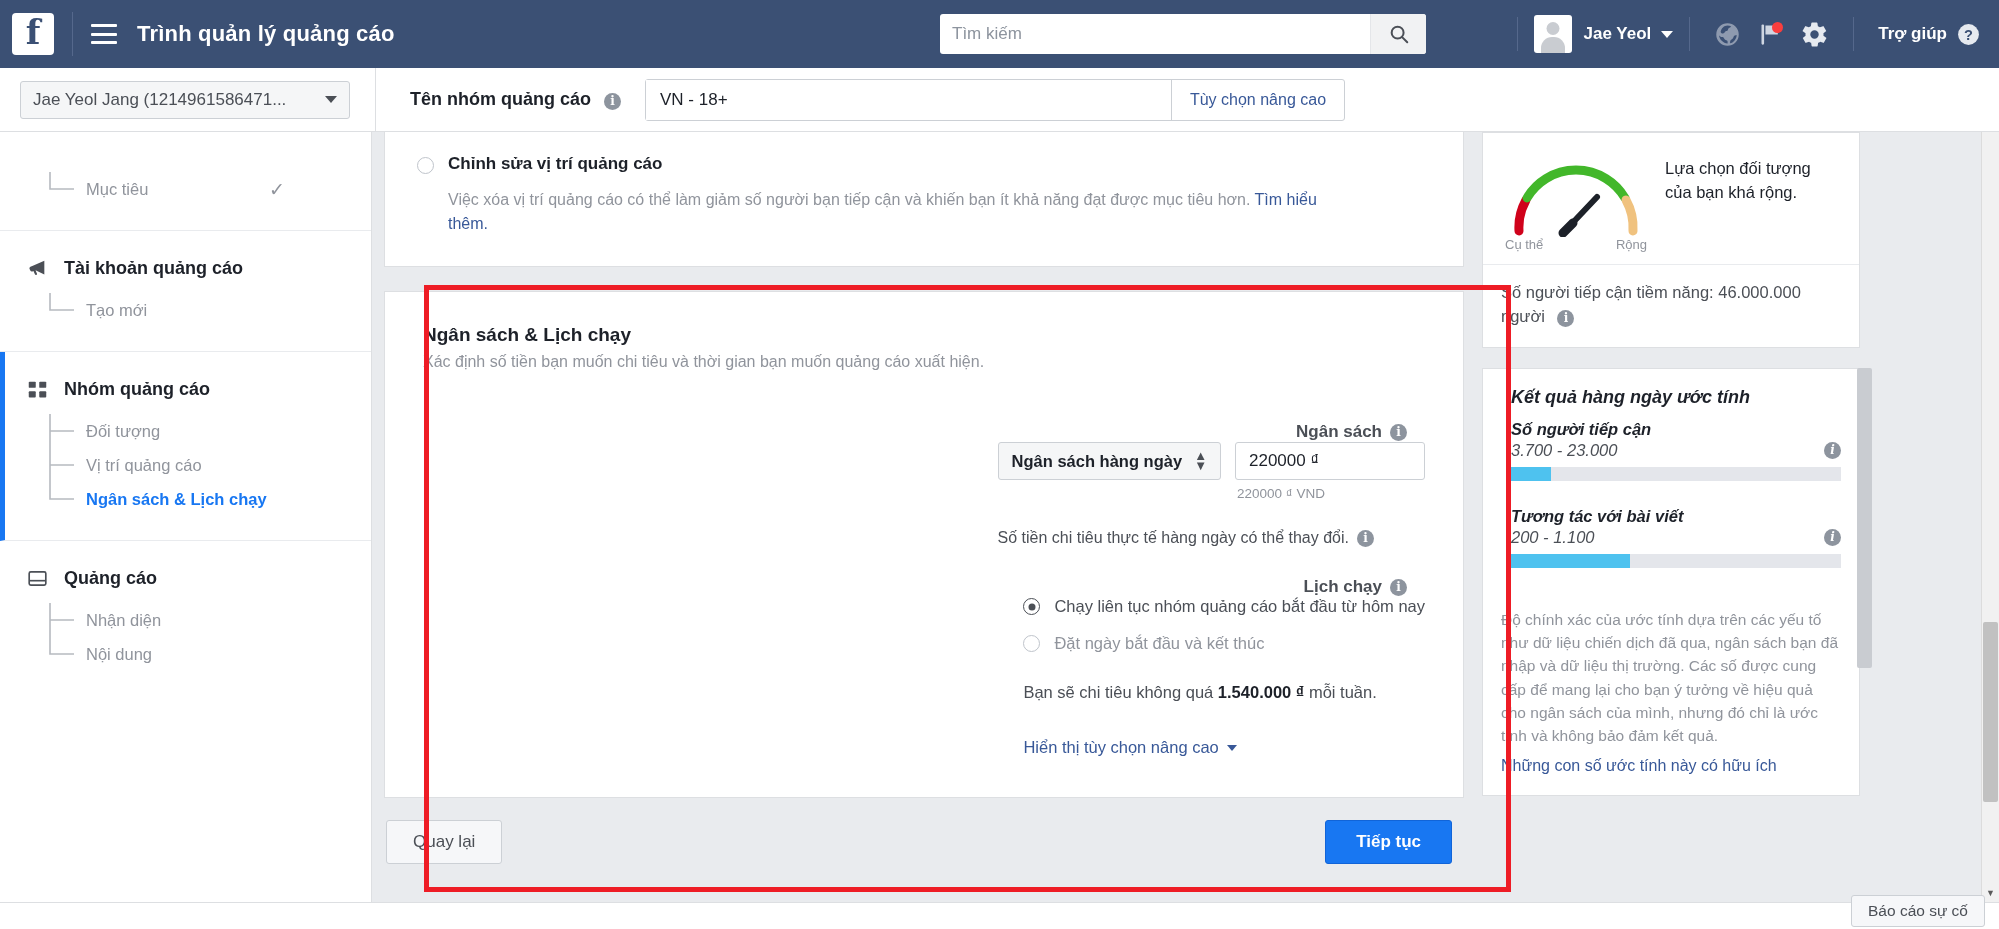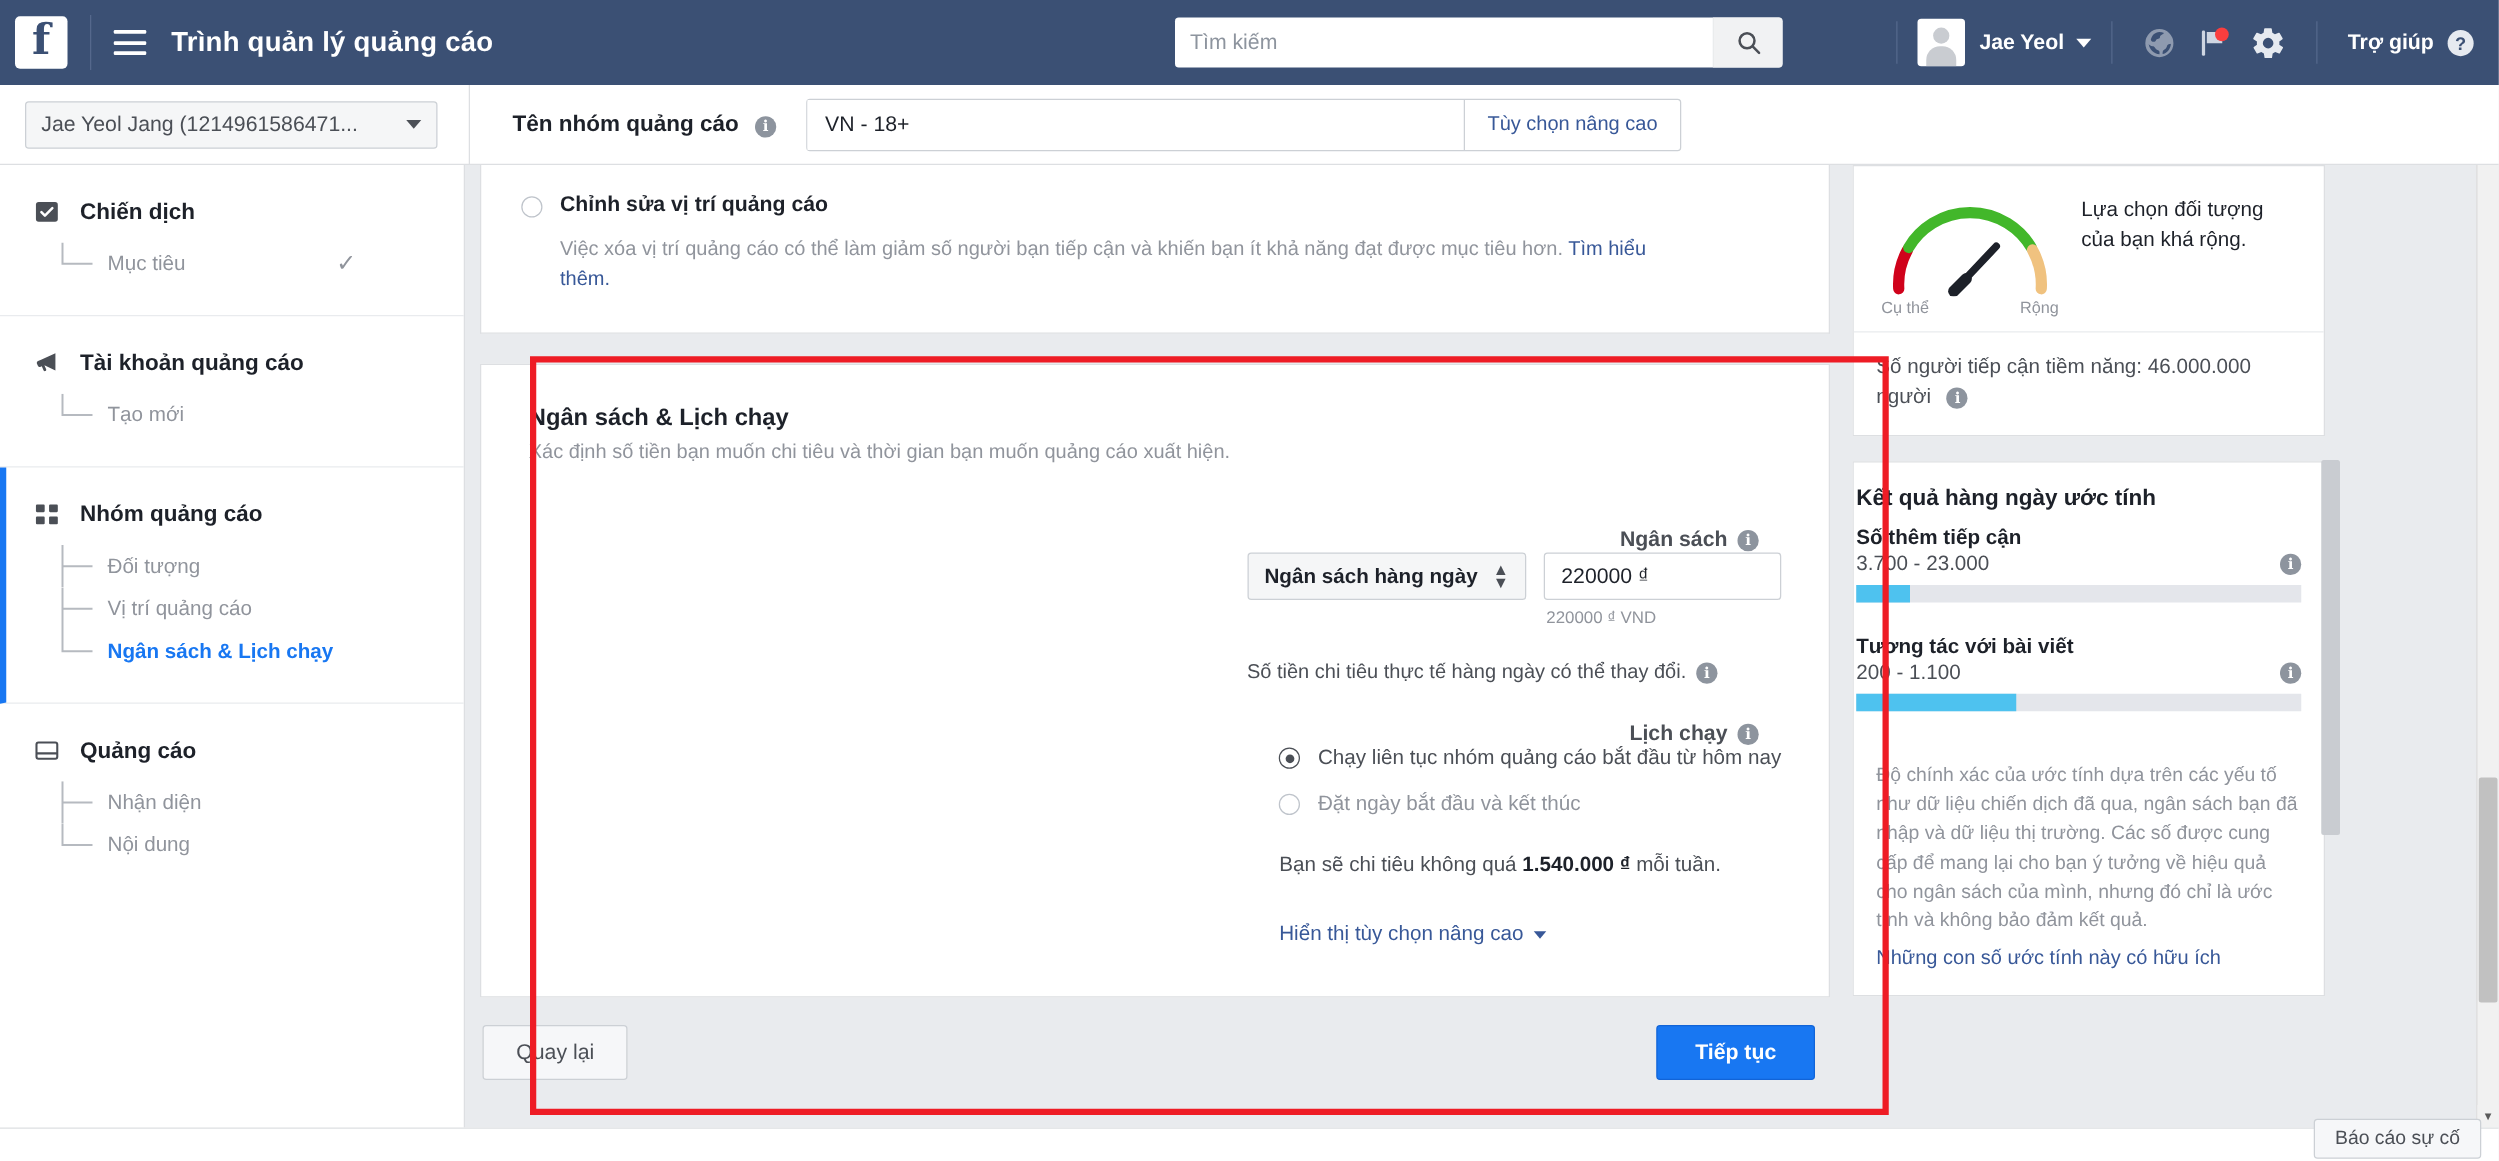--- a/index.html
+++ b/index.html
@@ -190,21 +190,21 @@
 
   
   .right-col { position: absolute; left: 1110px; top: 0; width: 378px; }
   .est-card { background: #ffffff; border: 1px solid #dddfe2; margin-bottom: 20px; }
   .gauge-card { display: flex; padding: 20px 18px 12px 18px; border-top: none; }
   .gauge-wrap { width: 150px; flex: none; position: relative; }
   .gauge-labels { display: flex; justify-content: space-between; font-size: 13px; color: #90949c; margin-top: -4px; padding: 0 4px; }
   .gauge-text { font-size: 16.5px; color: #1d2129; line-height: 1.45; padding-left: 14px; padding-top: 4px; }
   .reach-row { border-top: 1px solid #e9ebee; padding: 16px 18px 18px 18px; font-size: 16.5px; color: #4b4f56; line-height: 1.45; }
 
-  .results-card { padding: 18px 18px 20px 2px; }
+  .results-card { padding: 18px 18px 20px 28px; font-style: italic; }
   .results-title { font-size: 18px; font-weight: bold; color: #1d2129; }
   .metric { margin-top: 12px; }
   .metric-name { font-size: 16.5px; font-weight: bold; color: #1d2129; }
   .metric-row { display: flex; align-items: center; margin-top: 2px; }
   .metric-val { font-size: 16.5px; color: #4b4f56; }
   .metric-bar { height: 14px; background: #e4e6eb; margin-top: 7px; width: 100%; position: relative; }
   .metric-bar i { display: block; height: 100%; background: #4ec2ef; }
   .disclaimer { font-size: 15.5px; color: #90949c; line-height: 1.5; padding: 20px 18px 10px 18px; }
   .useful-link { font-size: 16px; color: #385898; padding: 0 18px 20px 18px; cursor: pointer; }
 
@@ -300,29 +300,20 @@
   </div>
   <div class="adset-input-wrap">
     <input class="adset-input" value="VN - 18+" style="">
     <div class="adv-opt-link">Tùy chọn nâng cao</div>
   </div>
 </div>
 
 <div class="sidebar">
 
   <div class="nav-group">
-    <div class="nav-head">
-      <span class="nav-icon">
-        <svg width="21" height="21" viewBox="0 0 24 24">
-            <rect x="2" y="3" width="20" height="18" rx="2.5" fill="#4b4f56"></rect>
-            <path d="M7 12.2l3.2 3.2L17 8.6" stroke="#fff" stroke-width="2.3" fill="none" stroke-linecap="round" stroke-linejoin="round"></path>
-          </svg>
-      </span>
-      <span class="nav-head-label">Chiến dịch</span>
-    </div>
     <div class="sub-list">
       <div class="sub-item">
         <span class="tree">
           <svg width="40" height="34">
               <path d="M10 0 L10 17 L34 17" stroke="#b6bac0" stroke-width="1.6" fill="none"></path>
             </svg>
         </span>
         <span class="sub-label">Mục tiêu</span>
         <span class="sub-check">✓</span>
       </div>
@@ -517,21 +508,21 @@
         <span>Số người tiếp cận tiềm năng: 46.000.000 người</span>
         <span class="info-i">i</span>
       </div>
     </div>
 
     <div class="est-card">
       <div class="results-card">
         <div class="results-title">Kết quả hàng ngày ước tính</div>
 
         <div class="metric">
-          <div class="metric-name">Số thêm tiếp cận</div>
+          <div class="metric-name">Số người tiếp cận</div>
           <div class="metric-row">
             <span class="metric-val">3.700 - 23.000</span>
             <span class="info-i" style="margin-left:auto;">i</span>
           </div>
           <div class="metric-bar">
               <i style="width:12%"></i>
             </div>
         </div>
 
         <div class="metric" style="margin-top:26px;">

